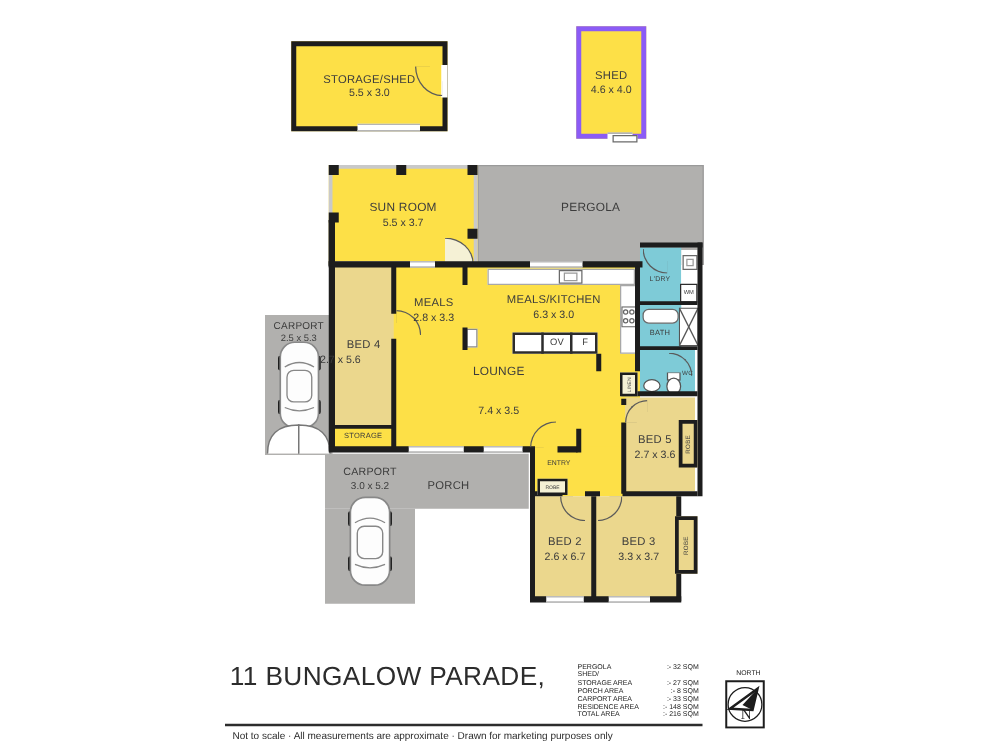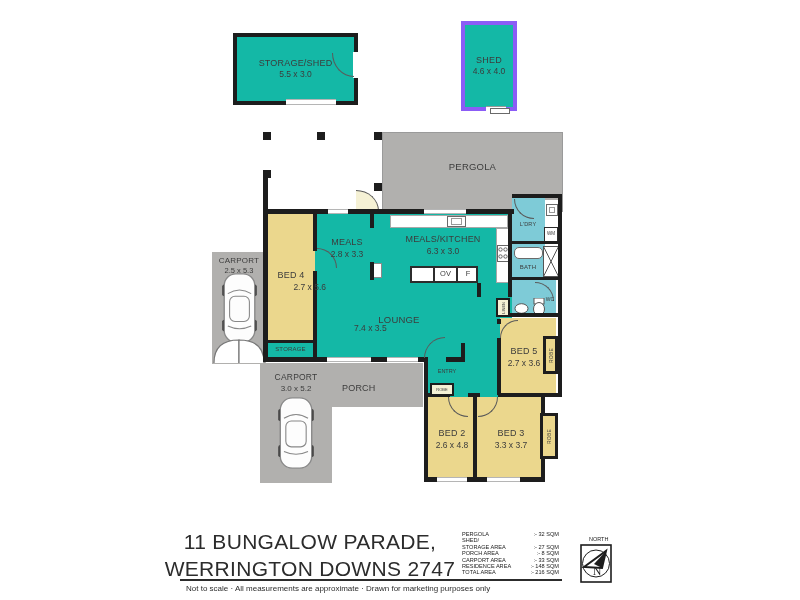--- a/index.html
+++ b/index.html
@@ -1,21 +1,21 @@
 <!DOCTYPE html>
 <html><head>
 <meta charset="utf-8">
 <style>
   html,body{margin:0;padding:0;background:#fff;}
   #stage{position:relative;width:800px;height:600px;background:#fff;overflow:hidden;
          font-family:"Liberation Sans",sans-serif;color:#3c3c3c;}
   .abs{position:absolute;}
   .room{position:absolute;display:flex;flex-direction:column;align-items:center;
         justify-content:center;text-align:center;line-height:1.25;}
-  .cream{background:#14b8a6;}
+  .cream{background:#fde047;}
   .yellow{background:#ebd78d;}
   .teal{background:#7ecbd7;}
   .gray{background:#b1b0ae;}
   .rn{font-size:9px;letter-spacing:.2px;white-space:nowrap;}
   .rd{font-size:8.5px;white-space:nowrap;}
   .rn.big{font-size:9.5px;}
   .rn.sm{font-size:6px;}
   .rn.xs{font-size:5px;}
   .vert{writing-mode:vertical-rl;transform:rotate(180deg);}
   .wall{position:absolute;background:#1d1d1d;}
@@ -99,20 +99,24 @@
   <div class="gap" style="left:353px;top:52px;width:5px;height:26px;"></div>
   <div class="arc" style="left:332px;top:53px;width:22px;height:24px;border-left-width:1.5px;border-bottom-width:1.5px;border-bottom-left-radius:100%;"></div>
 
   <div class="room cream" style="left:461px;top:21px;width:56px;height:90px;border:4px solid #8b5cf6;box-sizing:border-box;">
     <span class="rn">SHED</span>
     <span class="rd">4.6 x 4.0</span>
   </div>
   <div class="gap" style="left:486px;top:106px;width:20px;height:5px;border-top:1px solid #999;"></div>
   <div class="fix" style="left:490px;top:108px;width:20px;height:6px;"></div>
 
+  <div class="room cream" style="left:263px;top:132px;width:119px;height:80px;border:3px solid #c9c9c9;box-sizing:border-box;">
+    <span class="rn big">SUN ROOM</span>
+    <span class="rd">5.5 x 3.7</span>
+  </div>
   <div class="post" style="left:263px;top:132px;width:8px;height:8px;"></div>
   <div class="post" style="left:317px;top:132px;width:8px;height:8px;"></div>
   <div class="post" style="left:374px;top:132px;width:8px;height:8px;"></div>
   <div class="post" style="left:263px;top:170px;width:8px;height:8px;"></div>
   <div class="wall" style="left:263px;top:176px;width:5px;height:37px;"></div>
   <div class="post" style="left:374px;top:183px;width:8px;height:8px;"></div>
 
   <div class="arc" style="left:356px;top:190px;width:23px;height:21px;border-right-width:1.5px;border-top-width:1.5px;border-top-right-radius:100%;background:#f5f1d5;"></div>
 
   <div class="abs cream" style="left:266px;top:213px;width:246px;height:146px;"></div>
@@ -224,42 +228,41 @@
     <span class="rn xs vert">ROBE</span>
   </div>
   <div class="outset" style="left:430px;top:383px;width:24px;height:13px;background:#f5f1d5;border-width:2px;">
     <span style="font-size:4px;">ROBE</span>
   </div>
   <div class="outset" style="left:496px;top:298px;width:14px;height:19px;background:#f5f1d5;border-width:2px;">
     <span class="vert" style="font-size:4px;">LINEN</span>
   </div>
 
   <div class="lbl rn" style="left:256px;top:270px;width:70px;text-align:center;">BED 4</div>
-  <div class="lbl rd" style="left:256px;top:282px;width:70px;text-align:right;">2.7 x 5.6</div>
+  <div class="lbl rd" style="left:256px;top:282px;width:70px;text-align:left;">2.7 x 5.6</div>
   <div class="lbl rn sm" style="left:266px;top:346px;width:49px;text-align:center;">STORAGE</div>
   <div class="lbl rn" style="left:312px;top:237px;width:70px;text-align:center;">MEALS</div>
   <div class="lbl rd" style="left:312px;top:249px;width:70px;text-align:center;">2.8 x 3.3</div>
   <div class="lbl rn" style="left:398px;top:234px;width:90px;text-align:center;">MEALS/KITCHEN</div>
   <div class="lbl rd" style="left:398px;top:246px;width:90px;text-align:center;">6.3 x 3.0</div>
-  <div class="lbl rn big" style="left:354px;top:314px;width:90px;text-align:center;">LOUNGE</div>
-  <div class="lbl rd" style="left:354px;top:323px;width:90px;">7.4 x 3.5</div>
+  <div class="lbl rn big" style="left:354px;top:292px;width:90px;text-align:center;">LOUNGE</div>
+  <div class="lbl rd" style="left:354px;top:323px;width:90px;text-align:center;">7.4 x 3.5</div>
   <div class="lbl rn xs" style="left:511px;top:221px;width:34px;text-align:center;font-size:5.5px;">L'DRY</div>
   <div class="lbl rn xs" style="left:511px;top:264px;width:34px;text-align:center;font-size:6px;">BATH</div>
   <div class="lbl rn xs" style="left:543px;top:296px;width:14px;text-align:center;">WC</div>
   <div class="lbl" style="left:432px;top:368px;width:30px;text-align:center;font-size:5.5px;">ENTRY</div>
   <div class="lbl rn" style="left:489px;top:346px;width:70px;text-align:center;">BED 5</div>
   <div class="lbl rd" style="left:489px;top:358px;width:70px;text-align:center;">2.7 x 3.6</div>
   <div class="lbl rn" style="left:417px;top:428px;width:70px;text-align:center;">BED 2</div>
-  <div class="lbl rd" style="left:417px;top:440px;width:70px;text-align:center;">2.6 x 4.8</div>
+  <div class="lbl rd" style="left:417px;top:440px;width:70px;text-align:center;">2.6 x 6.7</div>
   <div class="lbl rn" style="left:476px;top:428px;width:70px;text-align:center;">BED 3</div>
   <div class="lbl rd" style="left:476px;top:440px;width:70px;text-align:center;">3.3 x 3.7</div>
 
   <div class="addr">
     <div>11 BUNGALOW PARADE,</div>
-    <div>WERRINGTON DOWNS 2747</div>
   </div>
 
   <div class="areatable">
     <div class="arow">
         <span class="al">PERGOLA</span>
         <span class="av">:-  32 SQM</span>
       </div>
     <div class="arow">
         <span class="al">SHED/
 STORAGE AREA</span>

